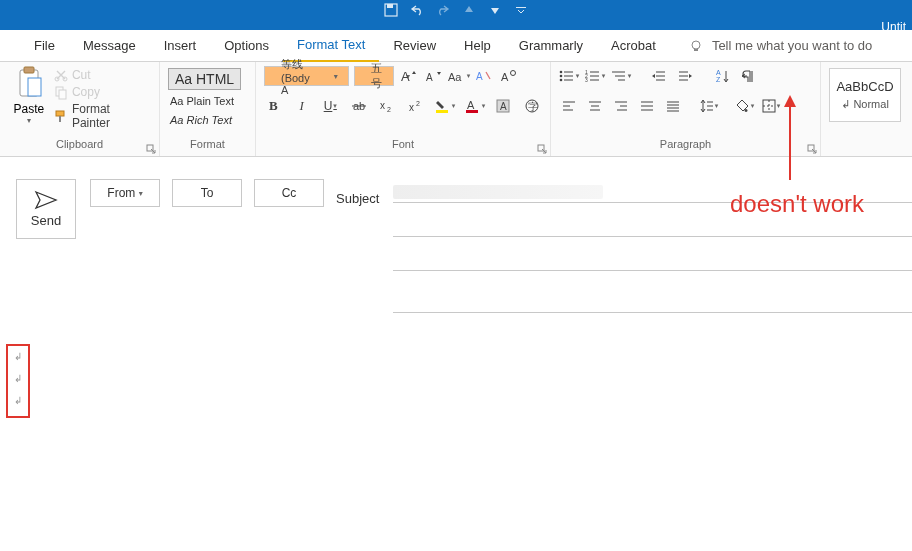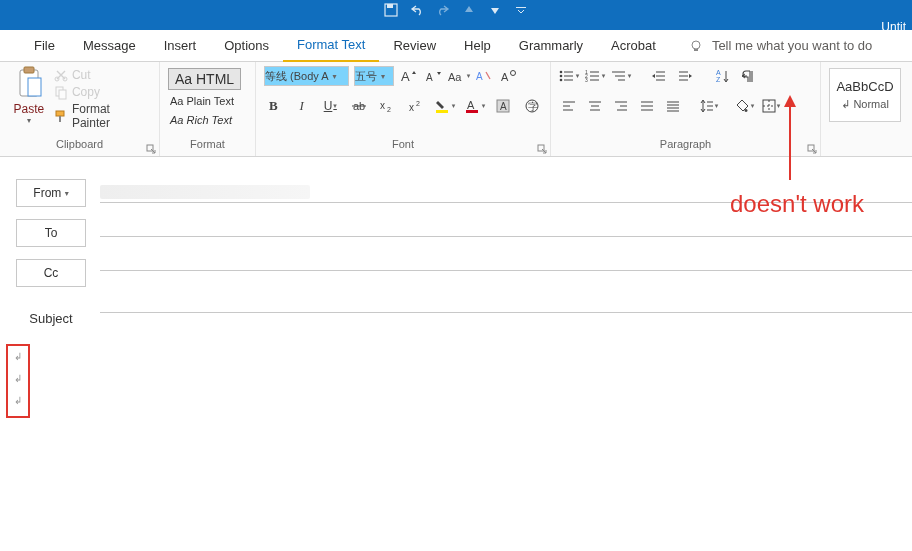--- a/index.html
+++ b/index.html
@@ -32,37 +32,37 @@
 .clip-row { display: flex; align-items: center; gap: 4px; color: #444; font-size: 12px; }
 .clip-row.dim { color: #a0a0a0; }
 
 
 .fmtcol { display: flex; flex-direction: column; gap: 3px; padding-top: 2px; }
 .box { border: 1px solid #14b8a6; background: #fff; padding: 2px 6px; font-size: 14px; color: #333; display: inline-flex; align-items: center; }
 .box.sel { background: #e6e6e6; border-color: #a6a6a6; }
 
 
 .fontrow { display: flex; align-items: center; gap: 5px; }
-.selectish { border: 1px solid #c8c8c8; background: #7dd3fc; height: 20px; display: flex; align-items: center; padding: 0 0; font-size: 11px; color: #444; }
+.selectish { border: 1px solid #c8c8c8; background: #fdba74; height: 20px; display: flex; align-items: center; padding: 0 16px; font-size: 11px; color: #444; gap: 20px; }
 .selectish .dd { margin-left: 4px; font-size: 8px; color: #666; }
 .ibtn { width: 20px; height: 20px; display:flex; align-items:center; justify-content:center; color:#444; }
 .ibtn svg { display:block; }
 .ibtn .dd { font-size:7px; margin-left:1px; color:#666; }
 
 
 .parrow { display:flex; gap:6px; align-items:center; }
 .stylebox { width: 72px; height: 54px; border:1px solid #d0d0d0; background:#fff; display:flex; flex-direction:column; align-items:center; justify-content:center; font-size:12px; color:#333; margin-top:2px; }
 .stylebox .top { font-size:13px; color:#333; }
 .stylebox .bot { font-size:11px; color:#555; margin-top:4px; }
 
 
 .compose { display:flex; padding: 22px 0 0 16px; gap: 14px; }
 .sendbox { width:60px; height:60px; border:1px solid #c8c8c8; display:flex; flex-direction:column; align-items:center; justify-content:center; }
 .sendbox .lbl { font-size:13px; color:#333; margin-top:4px; }
-.hdrcol { display:flex; flex-direction:column; gap:12px; }
+.hdrcol { display:flex; gap:12px; }
 .hdrcol .btn { width:70px; height:28px; border:1px solid #c8c8c8; display:flex; align-items:center; justify-content:center; font-size:12px; color:#333; }
 .subject-label { font-size:13px; color:#333; text-align:center; margin-top:12px; }
 .fieldcol { flex:1; display:flex; flex-direction:column; gap:12px; padding-top:2px; }
 .fieldline { border-bottom:1px solid #c8c8c8; height:22px; }
 .fieldline.blur { background: linear-gradient(90deg,#eee,#f6f6f6); width: 210px; height:14px; border:none; border-radius:2px; }
 
 
 .msgbody { position:absolute; left:6px; top:344px; width:900px; height:200px; }
 .parabox { position:absolute; left:0; top:0; width:24px; height:74px; border:2px solid #e0362e; }
 .para-mark { font-size:10px; color:#999; padding-left:6px; line-height:22px; }
@@ -137,21 +137,21 @@
 <div class="ribbon">
 
   <div class="group" style="width:160px">
     <div class="gbody">
       <div class="clip-left">
         <svg width="28" height="34">
             <rect x="5" y="4" width="18" height="26" rx="2" fill="#fff" stroke="#999"></rect>
             <rect x="9" y="1" width="10" height="6" rx="1" fill="#c69c6d" stroke="#a0783f"></rect>
             <rect x="13" y="12" width="13" height="18" fill="#fff" stroke="#4a90d9"></rect>
           </svg>
-        <span style="font-size:12px;color:#7f1d1d;margin-top:2px">Paste</span>
+        <span style="font-size:12px;color:#000000;margin-top:2px">Paste</span>
         <span style="font-size:8px;color:#666">▾</span>
       </div>
       <div class="clip-right">
         <div class="clip-row dim">
           <svg width="14" height="14">
               <path d="M3 3 L11 11 M11 3 L3 11" stroke="#aaa" stroke-width="1.4"></path>
               <circle cx="3" cy="11" r="2" fill="none" stroke="#aaa"></circle>
               <circle cx="11" cy="11" r="2" fill="none" stroke="#aaa"></circle>
             </svg>
           <span>Cut</span>
@@ -438,20 +438,26 @@
         <span class="top">AaBbCcD</span>
         <span class="bot">↲ Normal</span>
       </div>
     </div>
     <div class="glabel"></div>
   </div>
 
 </div>
 
 <div class="compose">
+  <div class="sendbox">
+    <svg width="22" height="18">
+        <path d="M1 1 L21 9 L1 17 L5 9 Z" fill="none" stroke="#333" stroke-width="1.3"></path>
+      </svg>
+    <span class="lbl">Send</span>
+  </div>
   <div class="hdrcol">
     <div class="btn"><span>From</span>&nbsp;<span style="font-size:8px;color:#666">▾</span></div>
     <div class="btn">To</div>
     <div class="btn">Cc</div>
     <div class="subject-label">Subject</div>
   </div>
   <div class="fieldcol">
     <div style="height:22px; border-bottom:1px solid #c8c8c8; display:flex; align-items:center;">
       <div class="fieldline blur"></div>
     </div>

